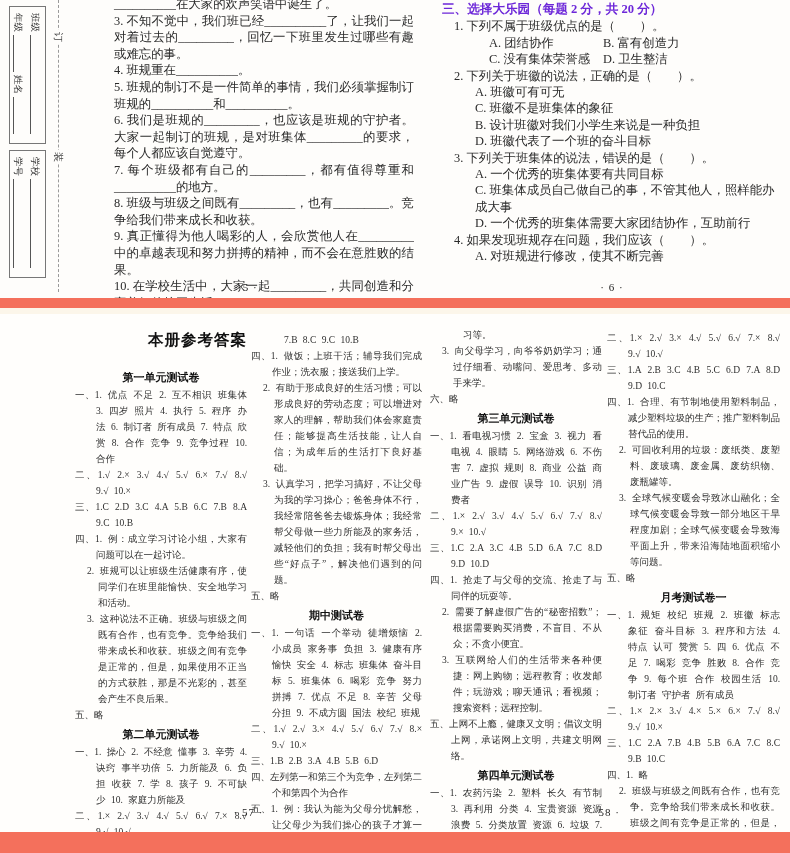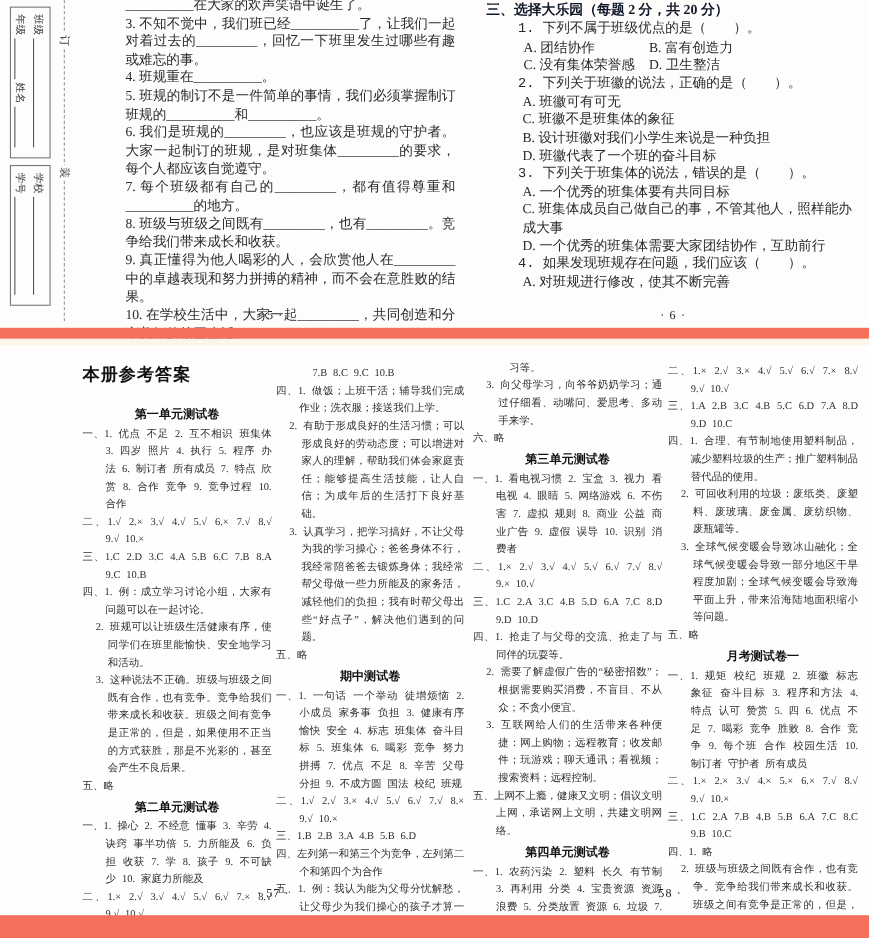--- a/index.html
+++ b/index.html
@@ -26,37 +26,37 @@
   .bchar { position:absolute; left:51px; width:14px; text-align:center; font-size:10px; color:#444;
            background:#fefdfb; transform:rotate(90deg); }
   .bchar.b1 { top:30px; }
   .bchar.b2 { top:150px; }
 
   
   .page5 { position:absolute; left:114px; top:-4px; width:300px; font-size:12.4px; line-height:16.6px; text-align:justify; color:#2a2a2a; }
   .page5 p { margin:0; }
   
   .page6 { position:absolute; left:442px; top:1px; width:340px; font-size:12.4px; line-height:16.4px; color:#2a2a2a; }
-  .sec-head { font-size:12.6px; font-weight:bold; color:#0f172a; margin-bottom:1px; }
-  .stem { margin-left:29px;font-family:Liberation Mono, monospace; }
+  .sec-head { font-size:12.6px; font-weight:bold; color:#6d28d9; margin-bottom:1px; }
+  .stem { margin-left:12px; }
   .opt  { margin-left:33px; }
-  .opts2 { margin-left:34px; display:grid; grid-template-columns:114px auto; }
+  .opts2 { margin-left:47px; display:grid; grid-template-columns:114px auto; }
   .pagenum { position:absolute; font-size:11px; color:#222; letter-spacing:1px; text-align:center; }
   .pn5 { left:114px; width:264px; top:281px; }
   .pn6 { left:442px; width:340px; top:281px; }
 
   
   .band { position:absolute; left:0; width:790px; background:#f4705c; }
   .band-mid { top:298px; height:10px; }
   .band-bottom { top:832px; height:21px; }
   .gap-strip { position:absolute; left:0; top:308px; width:790px; height:6px; background:#fcf6ea; }
 
   
   .bottom-spread { position:absolute; left:0; top:314px; width:790px; height:518px; background:#fffefc; }
-  .ans-title { position:absolute; left:75px; width:172px; top:16px; text-align:left;
+  .ans-title { position:absolute; left:75px; width:172px; top:16px; text-align:right;
                font-size:15.5px; font-weight:bold; color:#111; letter-spacing:1px; }
   .col { position:absolute; font-size:9.5px; line-height:16px; text-align:justify;
          color:#2e2e2e; word-spacing:3px; }
   .col1 { left:75px;  top:52px; width:172px; }
   .col2 { left:251px; top:18px; width:171px; }
   .col3 { left:430px; top:13px; width:172px; }
   .col4 { left:607px; top:16px; width:173px; }
   .uhead { text-align:center; font-size:11px; font-weight:bold; color:#111;
            margin:3px 0 2px 0; word-spacing:0; }
   .bm { padding-left:21px; text-indent:-21px; }   

